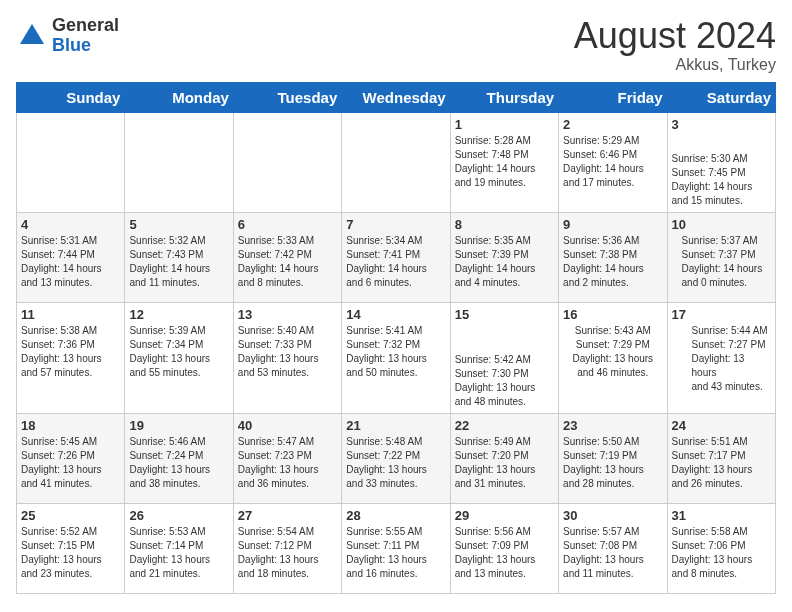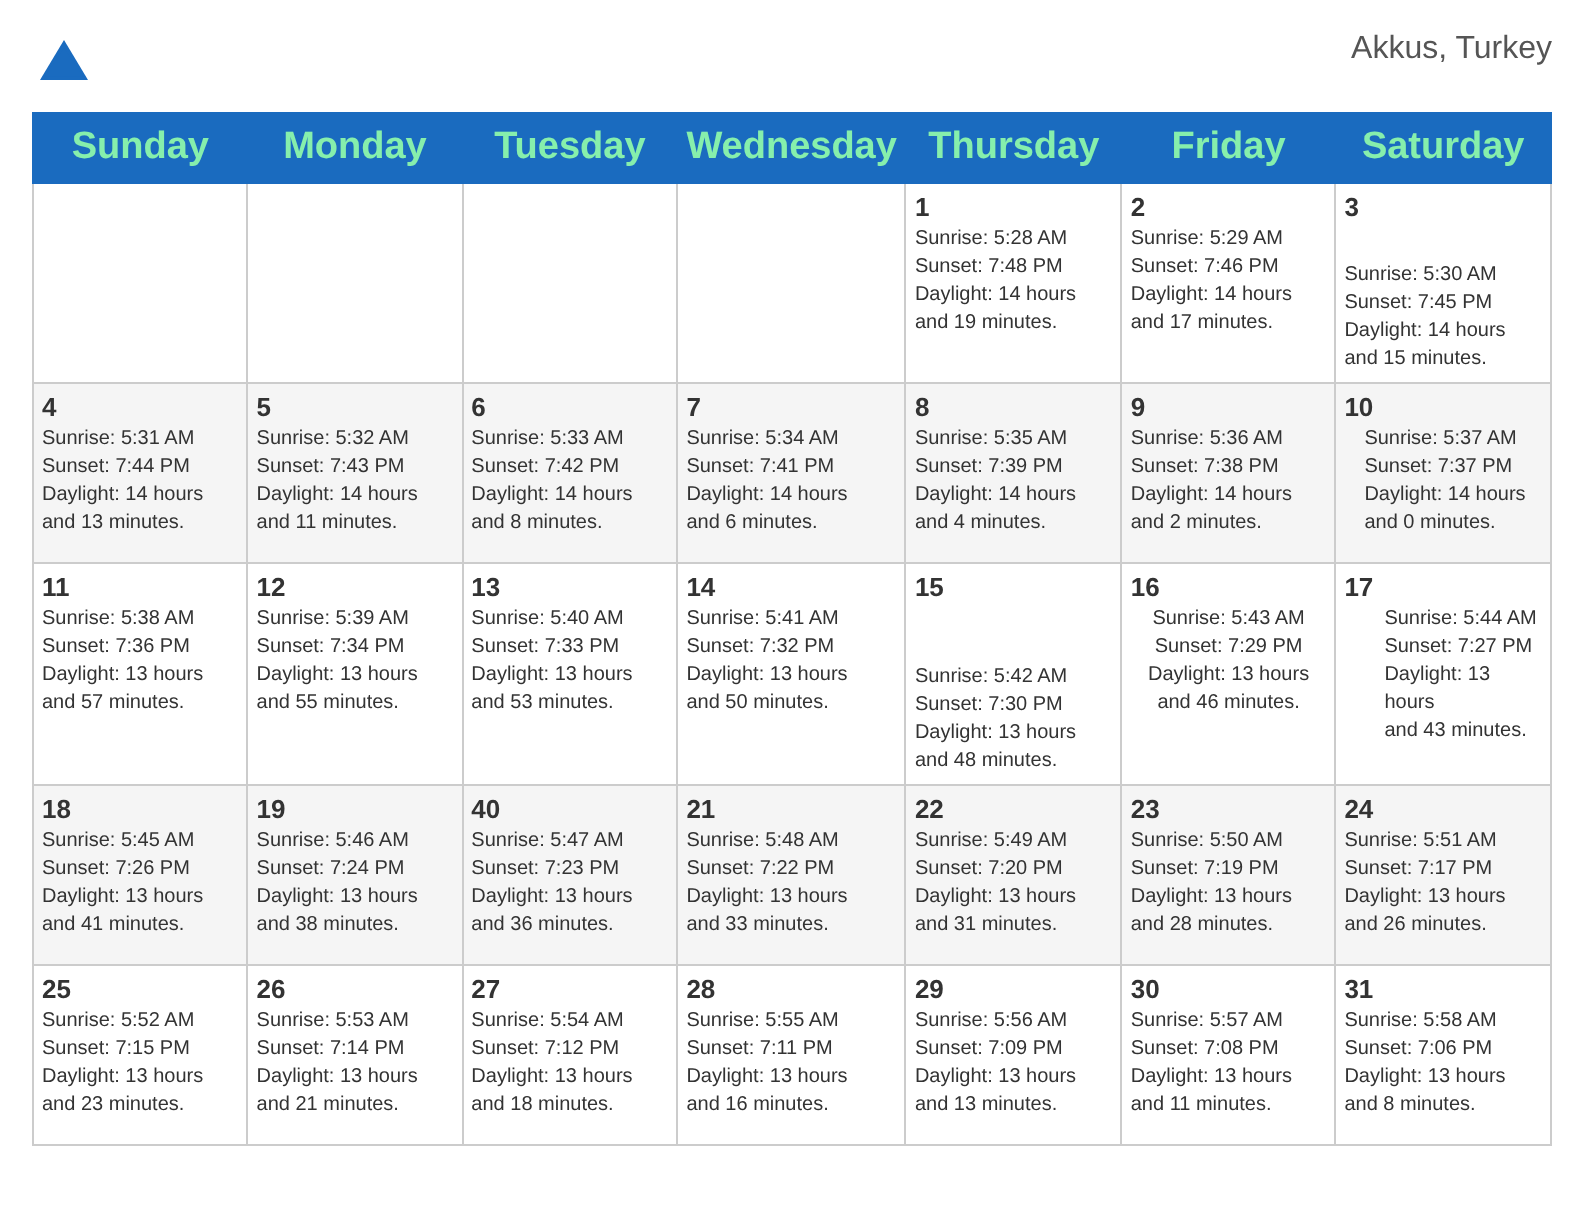--- a/index.html
+++ b/index.html
@@ -53,24 +53,24 @@
       font-size: 16px;
       color: #555;
     }
     table {
       width: 100%;
       border-collapse: collapse;
       font-size: 11px;
     }
     thead tr th {
       background-color: #1a6bbf;
-      color: #86efac;
+      color: #ffffff;
       padding: 6px 4px;
-      text-align: center;
-      font-size: 19px;
+      text-align: right;
+      font-size: 15px;
       font-weight: bold;
       border: 1px solid #1a6bbf;
     }
     tbody tr td {
       border: 1px solid #ccc;
       vertical-align: top;
       padding: 4px;
       width: calc(100% / 7);
       height: 90px;
       background: #fff;
@@ -95,22 +95,27 @@
   </style>
 </head>
 <body>
 
 <div class="header">
   <div class="logo">
     <svg class="logo-icon" viewBox="0 0 40 40">
       <polygon points="20,5 35,30 5,30" fill="#1a6bbf"></polygon>
       <polygon points="20,10 32,28 8,28" fill="#1a6bbf" opacity="0.5"></polygon>
     </svg>
+    <div class="logo-text">
+      <span class="logo-general">General</span>
+      <span class="logo-blue">Blue</span>
+    </div>
   </div>
   <div class="title-block">
+    <div class="month-year">August 2024</div>
     <div class="location">Akkus, Turkey</div>
   </div>
 </div>
 
 <table>
   <thead>
     <tr>
     <th>Sunday</th>
         <th>Monday</th>
         <th>Tuesday</th>
@@ -129,21 +134,21 @@
         <td>
           <div class="day-number">1</div>
           <div class="day-info" style="white-space: pre-line;">Sunrise: 5:28 AM
 Sunset: 7:48 PM
 Daylight: 14 hours
 and 19 minutes.</div>
         </td>
         <td>
           <div class="day-number">2</div>
           <div class="day-info" style="white-space: pre-line;">Sunrise: 5:29 AM
-Sunset: 7:46 PM
+Sunset: 6:46 PM
 Daylight: 14 hours
 and 17 minutes.</div>
         </td>
         <td>
           <div class="day-number">3</div>
           <div class="day-info" style="white-space: pre-line; margin-top: 20px;">Sunrise: 5:30 AM
 Sunset: 7:45 PM
 Daylight: 14 hours
 and 15 minutes.</div>
         </td>

